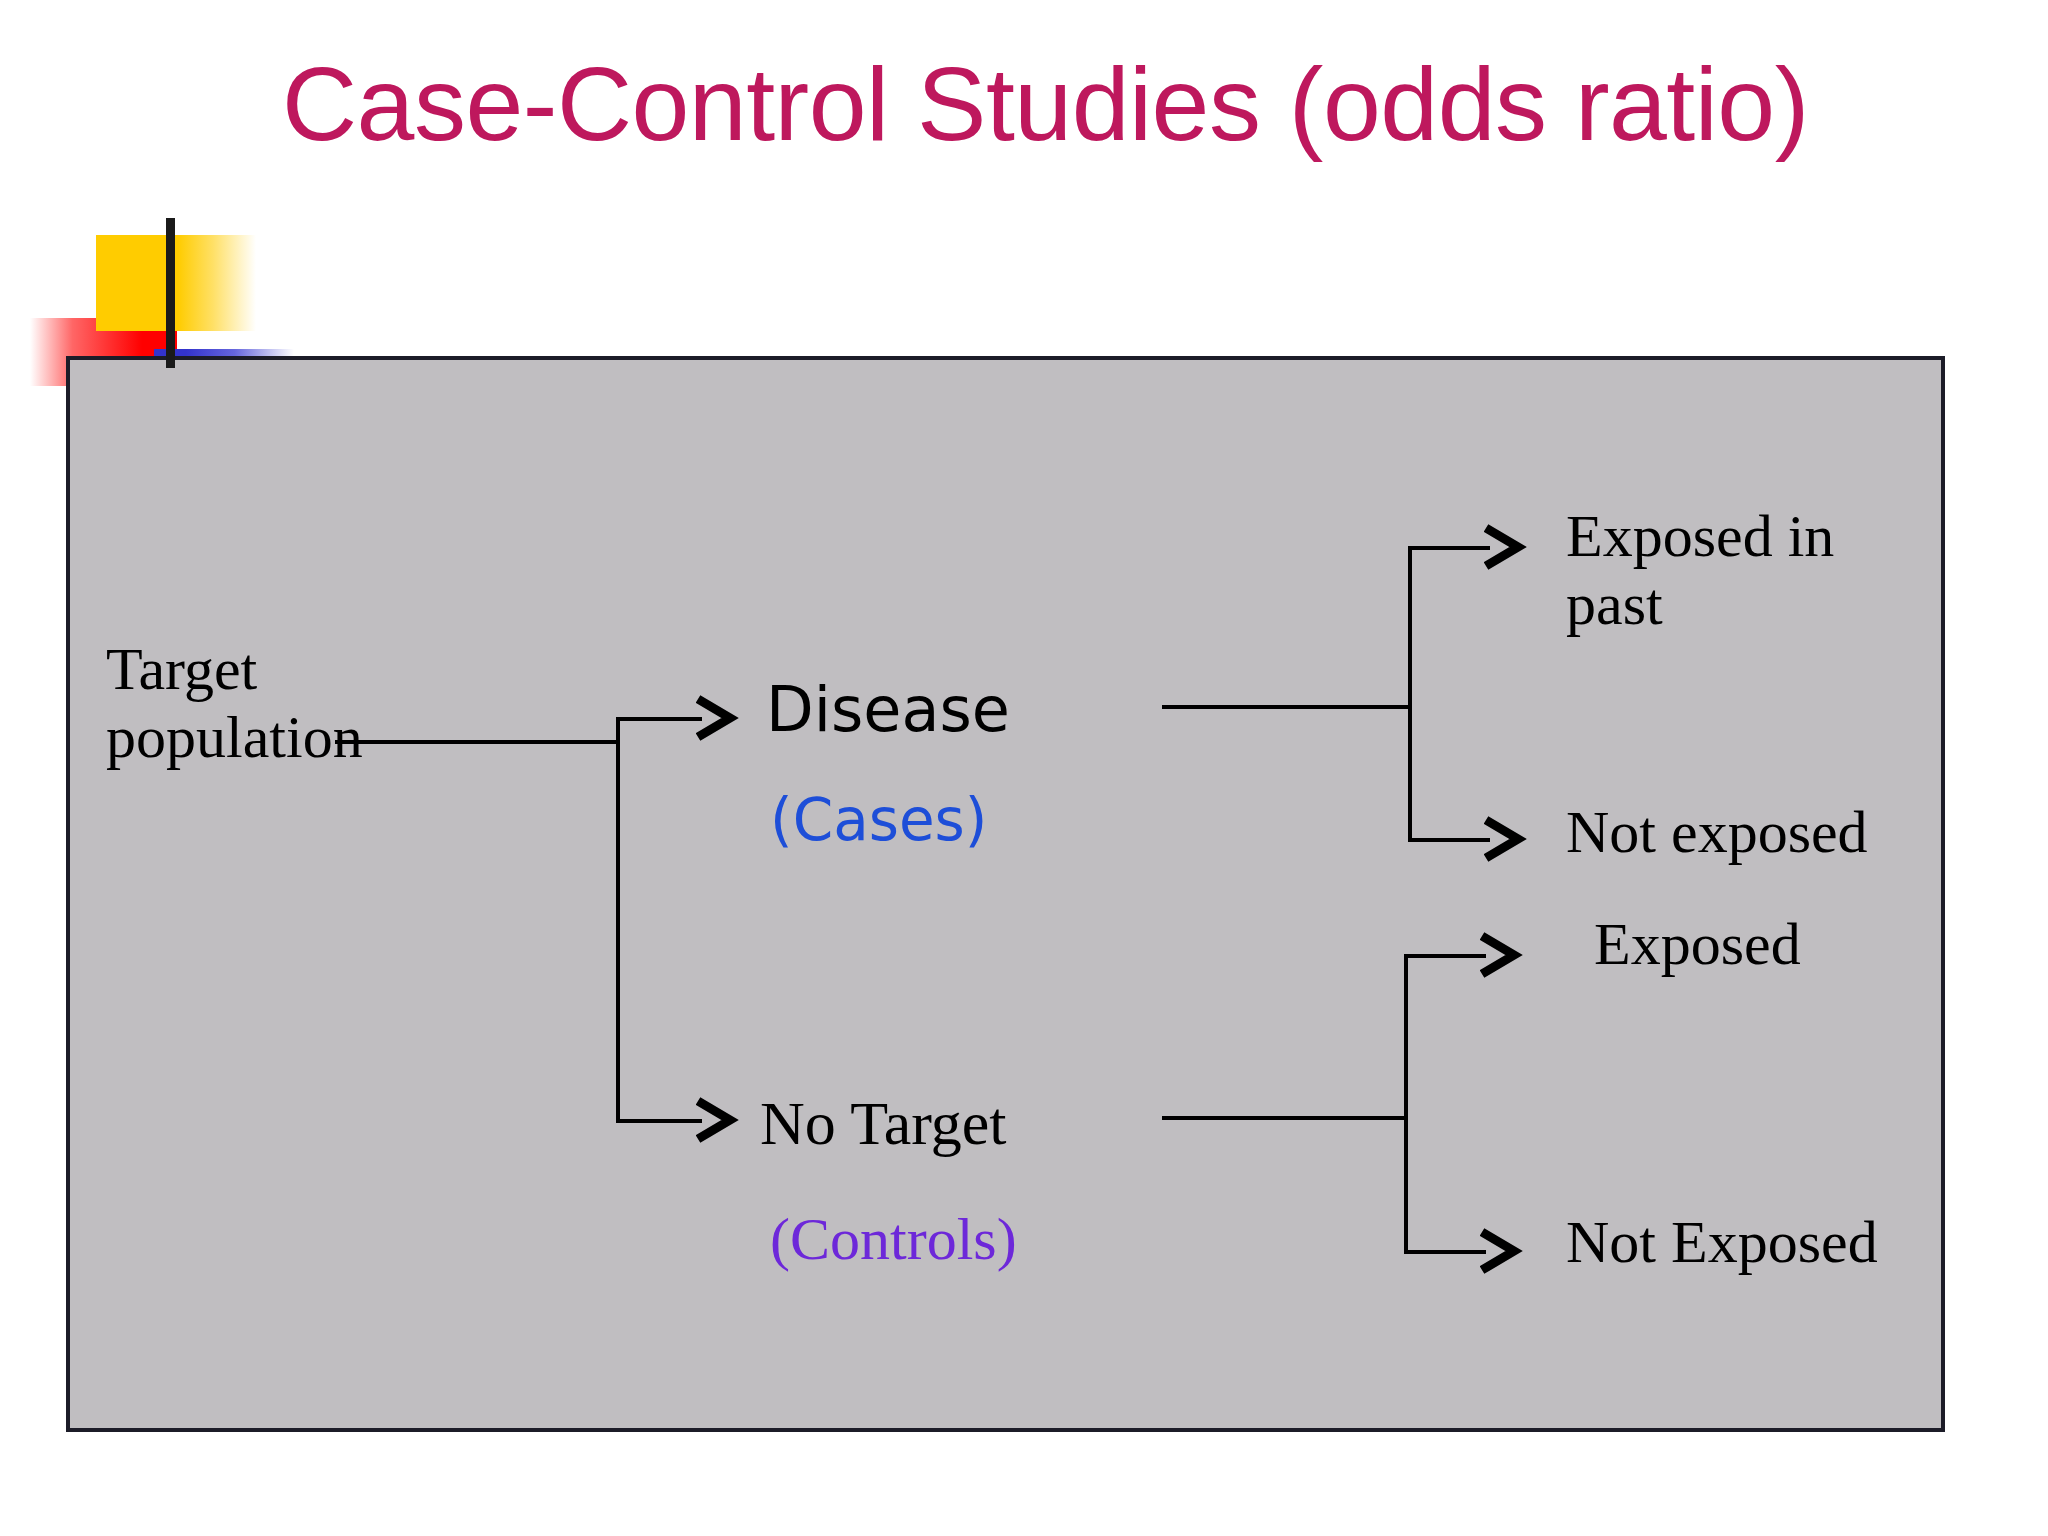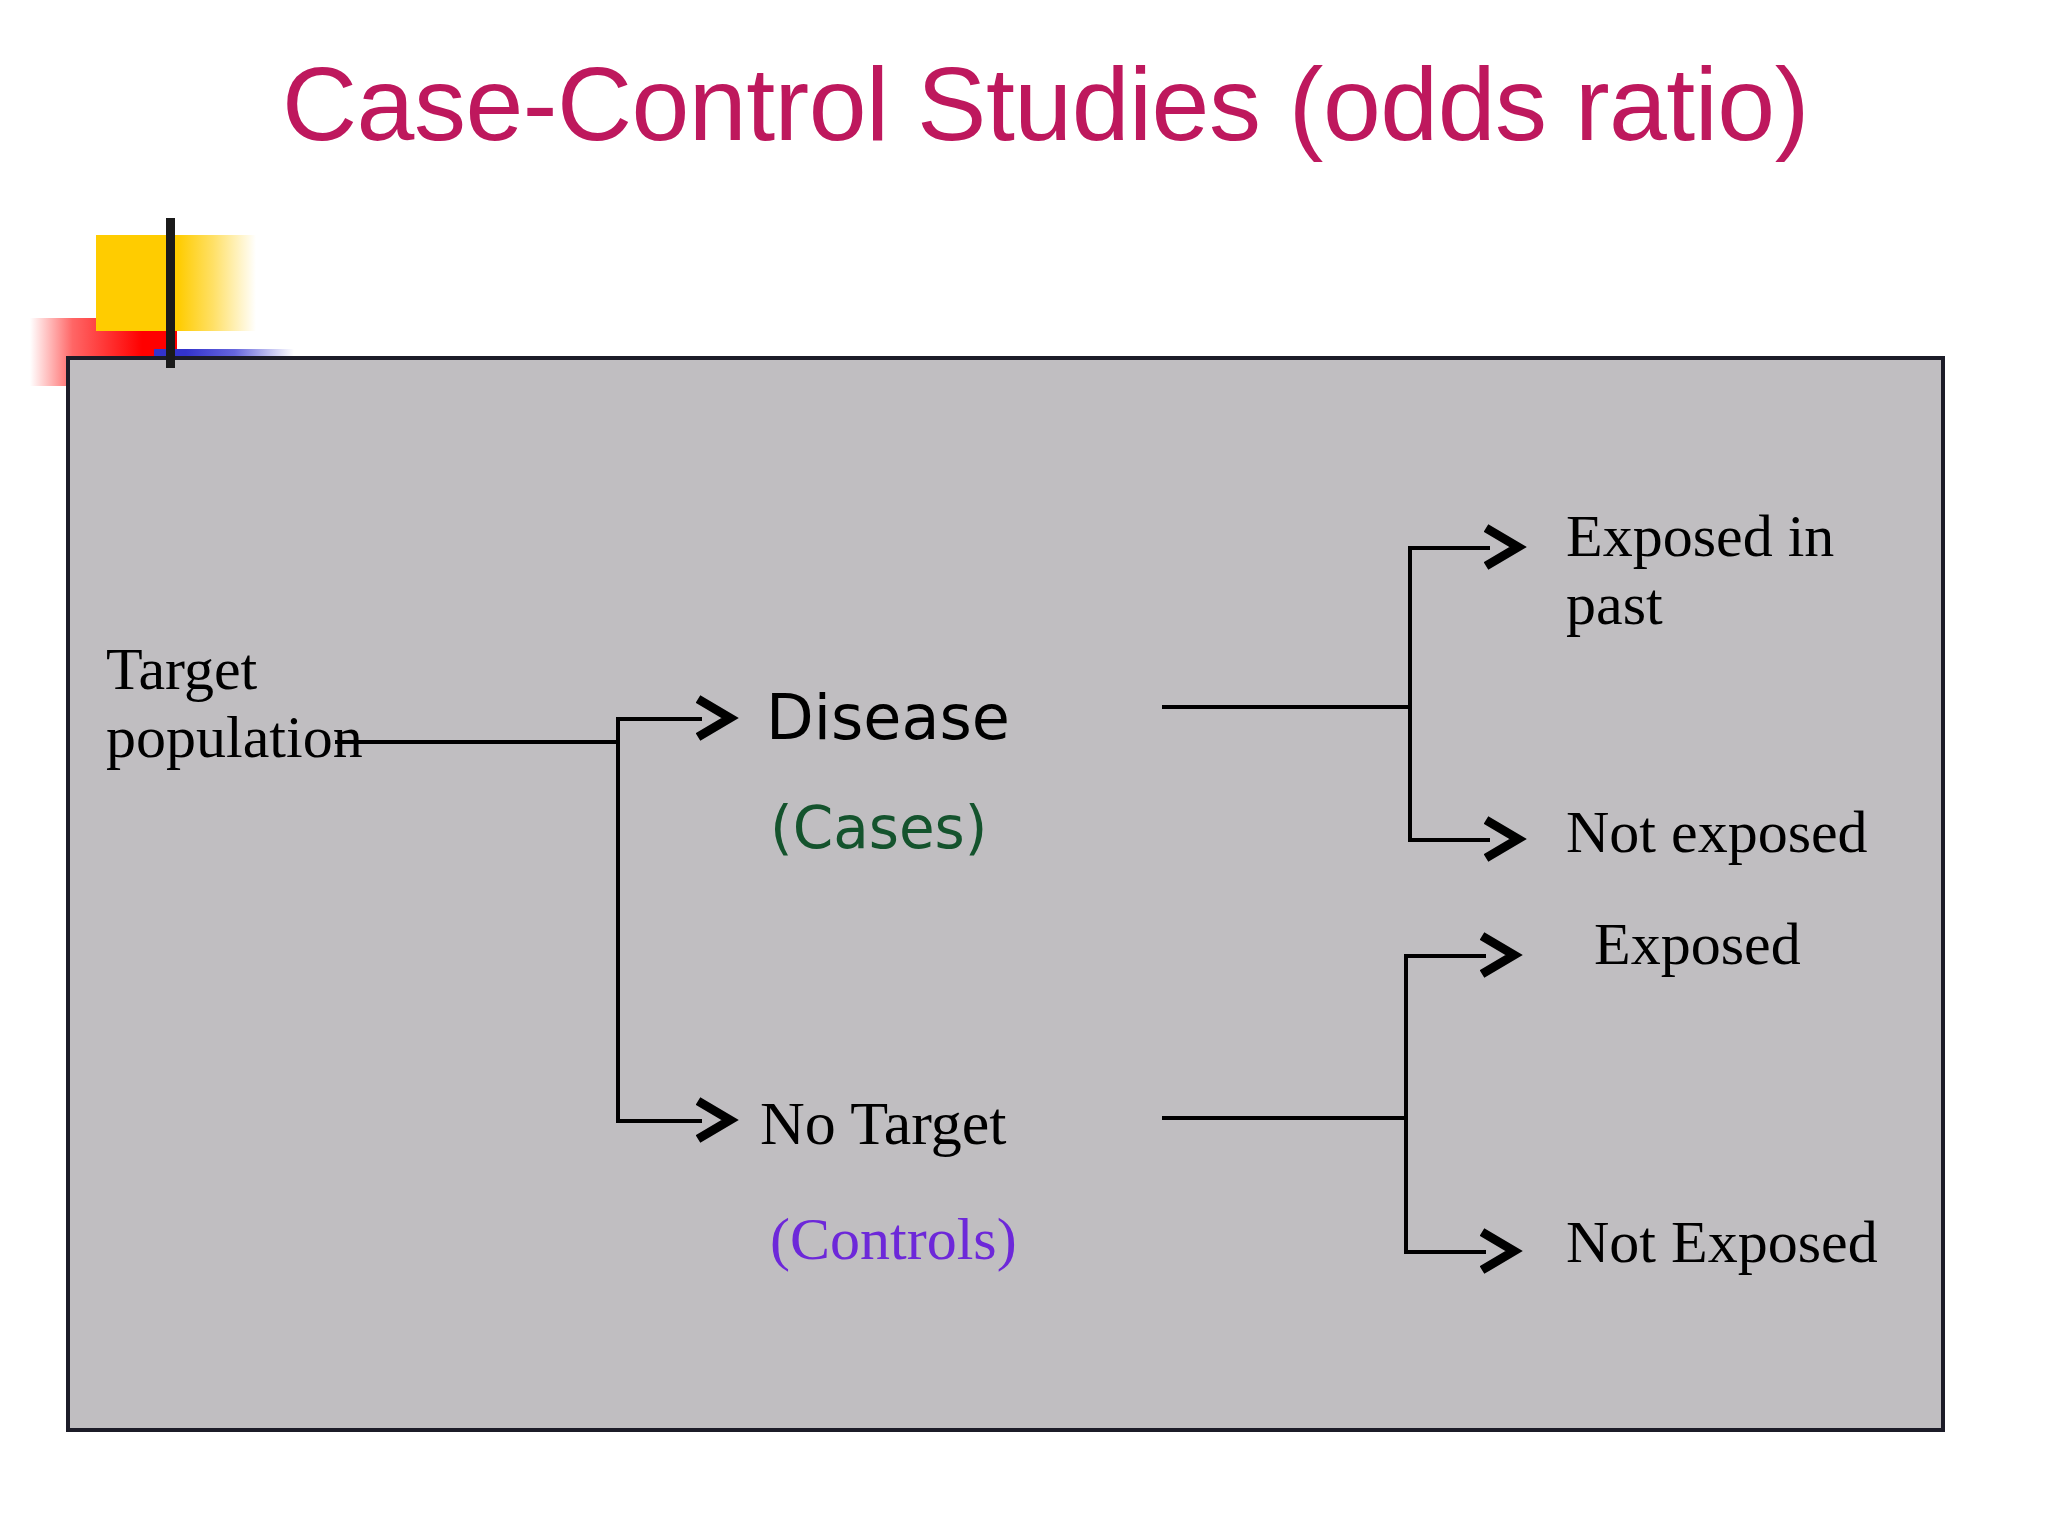--- a/index.html
+++ b/index.html
@@ -100,21 +100,21 @@
     z-index: 3;
   }
 
   
   .node {
     position: absolute;
     color: #000000;
     line-height: 1.14;
   }
   .node.serif  { font-family: "Liberation Serif", "DejaVu Serif", serif; }
-  .node.sans   { font-family: "DejaVu Sans", "Liberation Sans", sans-serif; margin-top: 8px; }
+  .node.sans   { font-family: "DejaVu Sans", "Liberation Sans", sans-serif; }
 
   .line-h {
     position: absolute;
     height: 0;
     border-top: 4px solid #000000;
   }
   .line-v {
     position: absolute;
     width: 0;
     border-left: 4px solid #000000;
@@ -162,21 +162,21 @@
     <div class="line-h" style="left:546px; top:759px; width:86px;"></div>
     <div class="arrowhead" style="left:626px; top:737px;">
       <svg width="44" height="46" viewBox="0 0 44 46">
         <path d="M2 4 L34 23 L2 42" fill="none" stroke="#000000" stroke-width="9" stroke-linecap="butt"></path>
       </svg>
     </div>
 
     <div class="node sans" style="left:696px; top:315px; font-size:62px;">
       <span>Disease</span>
     </div>
-    <div class="node sans" style="left:700px; top:427px; font-size:58px; color:#14532d;">
+    <div class="node sans" style="left:700px; top:427px; font-size:58px; color:#1d4ed8;">
       <span>(Cases)</span>
     </div>
 
     <div class="line-h" style="left:1092px; top:345px; width:248px;"></div>
 
     <div class="line-v" style="left:1338px; top:186px; height:294px;"></div>
 
     <div class="line-h" style="left:1338px; top:186px; width:82px;"></div>
     <div class="arrowhead" style="left:1414px; top:164px;">
       <svg width="44" height="46" viewBox="0 0 44 46">

